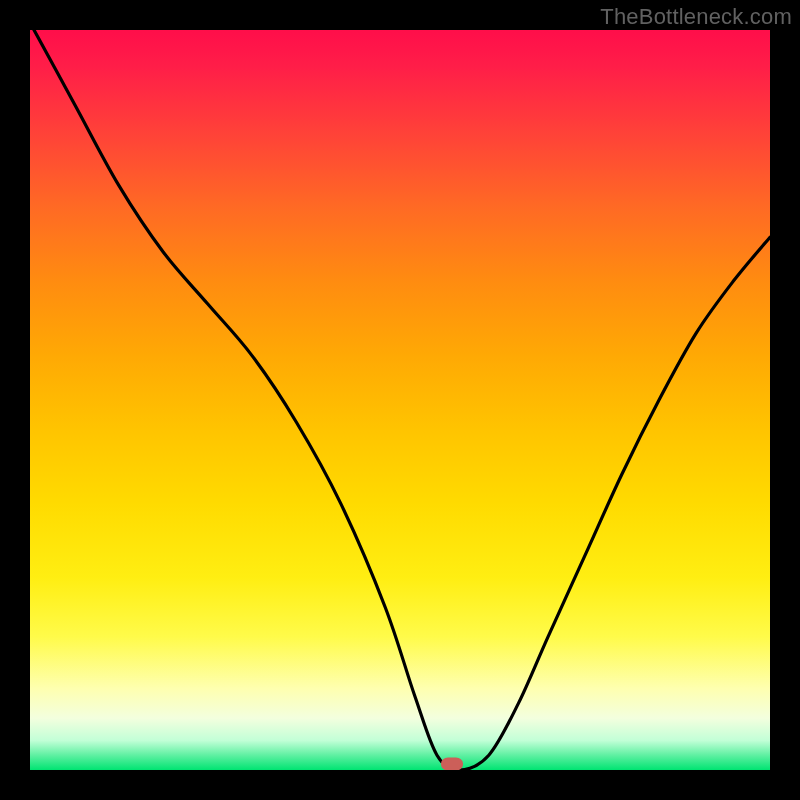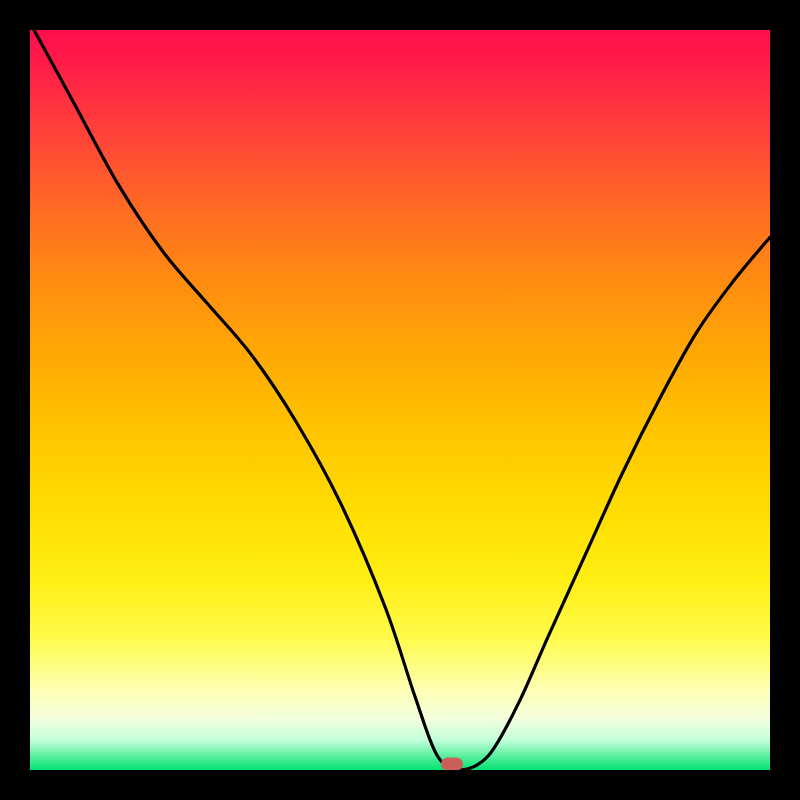--- a/index.html
+++ b/index.html
@@ -67,20 +67,21 @@
     background: #cc5f59;
     transform: translate(-50%, -50%);
     z-index: 3;
   }
 </style>
 </head>
 <body>
 
 <div class="stage">
 
+  <div class="watermark">TheBottleneck.com</div>
 
   <div class="plot-area">
     <div class="gradient-bg"></div>
 
     <svg class="curve-layer" viewBox="0 0 740 740" preserveAspectRatio="none">
       <path d="M 0.00 -7.40 C 7.40 6.17, 29.60 46.87, 44.40 74.00 C 59.20 101.13, 74.00 130.73, 88.80 155.40 C 103.60 180.07, 118.40 202.27, 133.20 222.00 C 148.00 241.73, 162.80 256.53, 177.60 273.80 C 192.40 291.07, 207.20 305.87, 222.00 325.60 C 236.80 345.33, 251.60 367.53, 266.40 392.20 C 281.20 416.87, 296.00 442.77, 310.80 473.60 C 325.60 504.43, 342.87 545.13, 355.20 577.20 C 367.53 609.27, 376.17 641.33, 384.80 666.00 C 393.43 690.67, 399.60 712.87, 407.00 725.20 C 414.40 737.53, 420.57 740.00, 429.20 740.00 C 437.83 740.00, 448.93 736.30, 458.80 725.20 C 468.67 714.10, 478.53 693.13, 488.40 673.40 C 498.27 653.67, 506.90 631.47, 518.00 606.80 C 529.10 582.13, 542.67 552.53, 555.00 525.40 C 567.33 498.27, 579.67 469.90, 592.00 444.00 C 604.33 418.10, 616.67 393.43, 629.00 370.00 C 641.33 346.57, 653.67 323.13, 666.00 303.40 C 678.33 283.67, 690.67 267.63, 703.00 251.60 C 715.33 235.57, 733.83 214.60, 740.00 207.20" fill="none" stroke="#000000" stroke-width="3.2" stroke-linejoin="round" stroke-linecap="round" id="curvePath"></path>
     </svg>
 
     <div class="marker" id="marker" style="left: 57%; top: 99.2%; background: rgb(204, 95, 89);"></div>
   </div>

